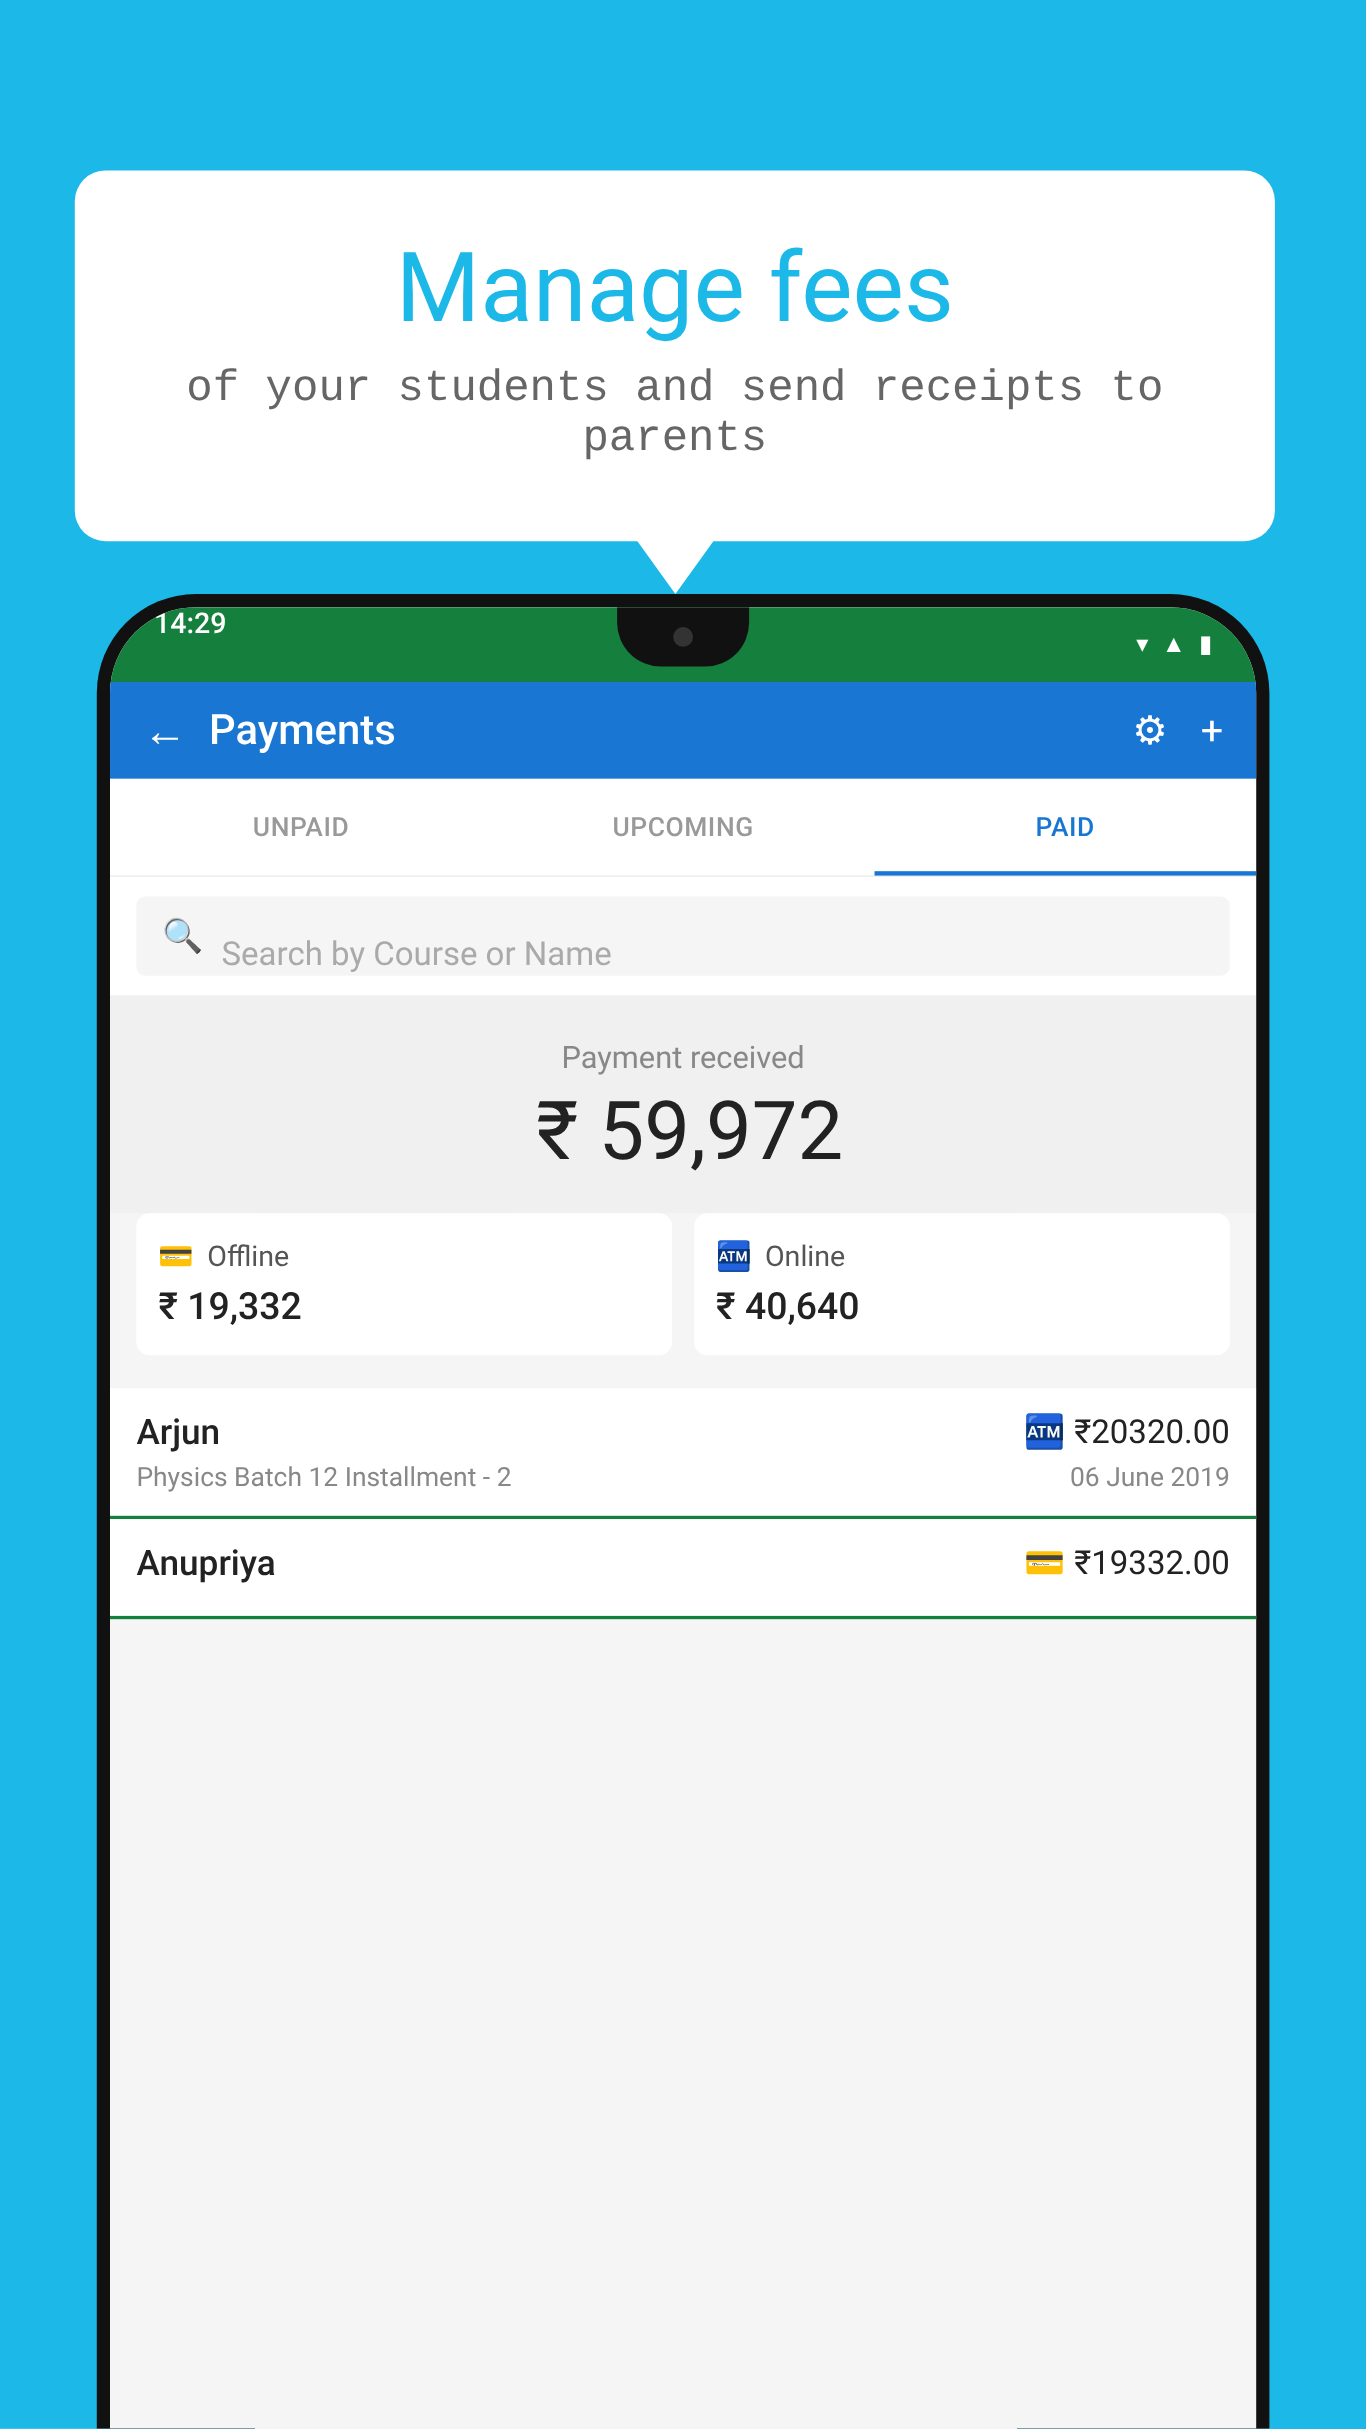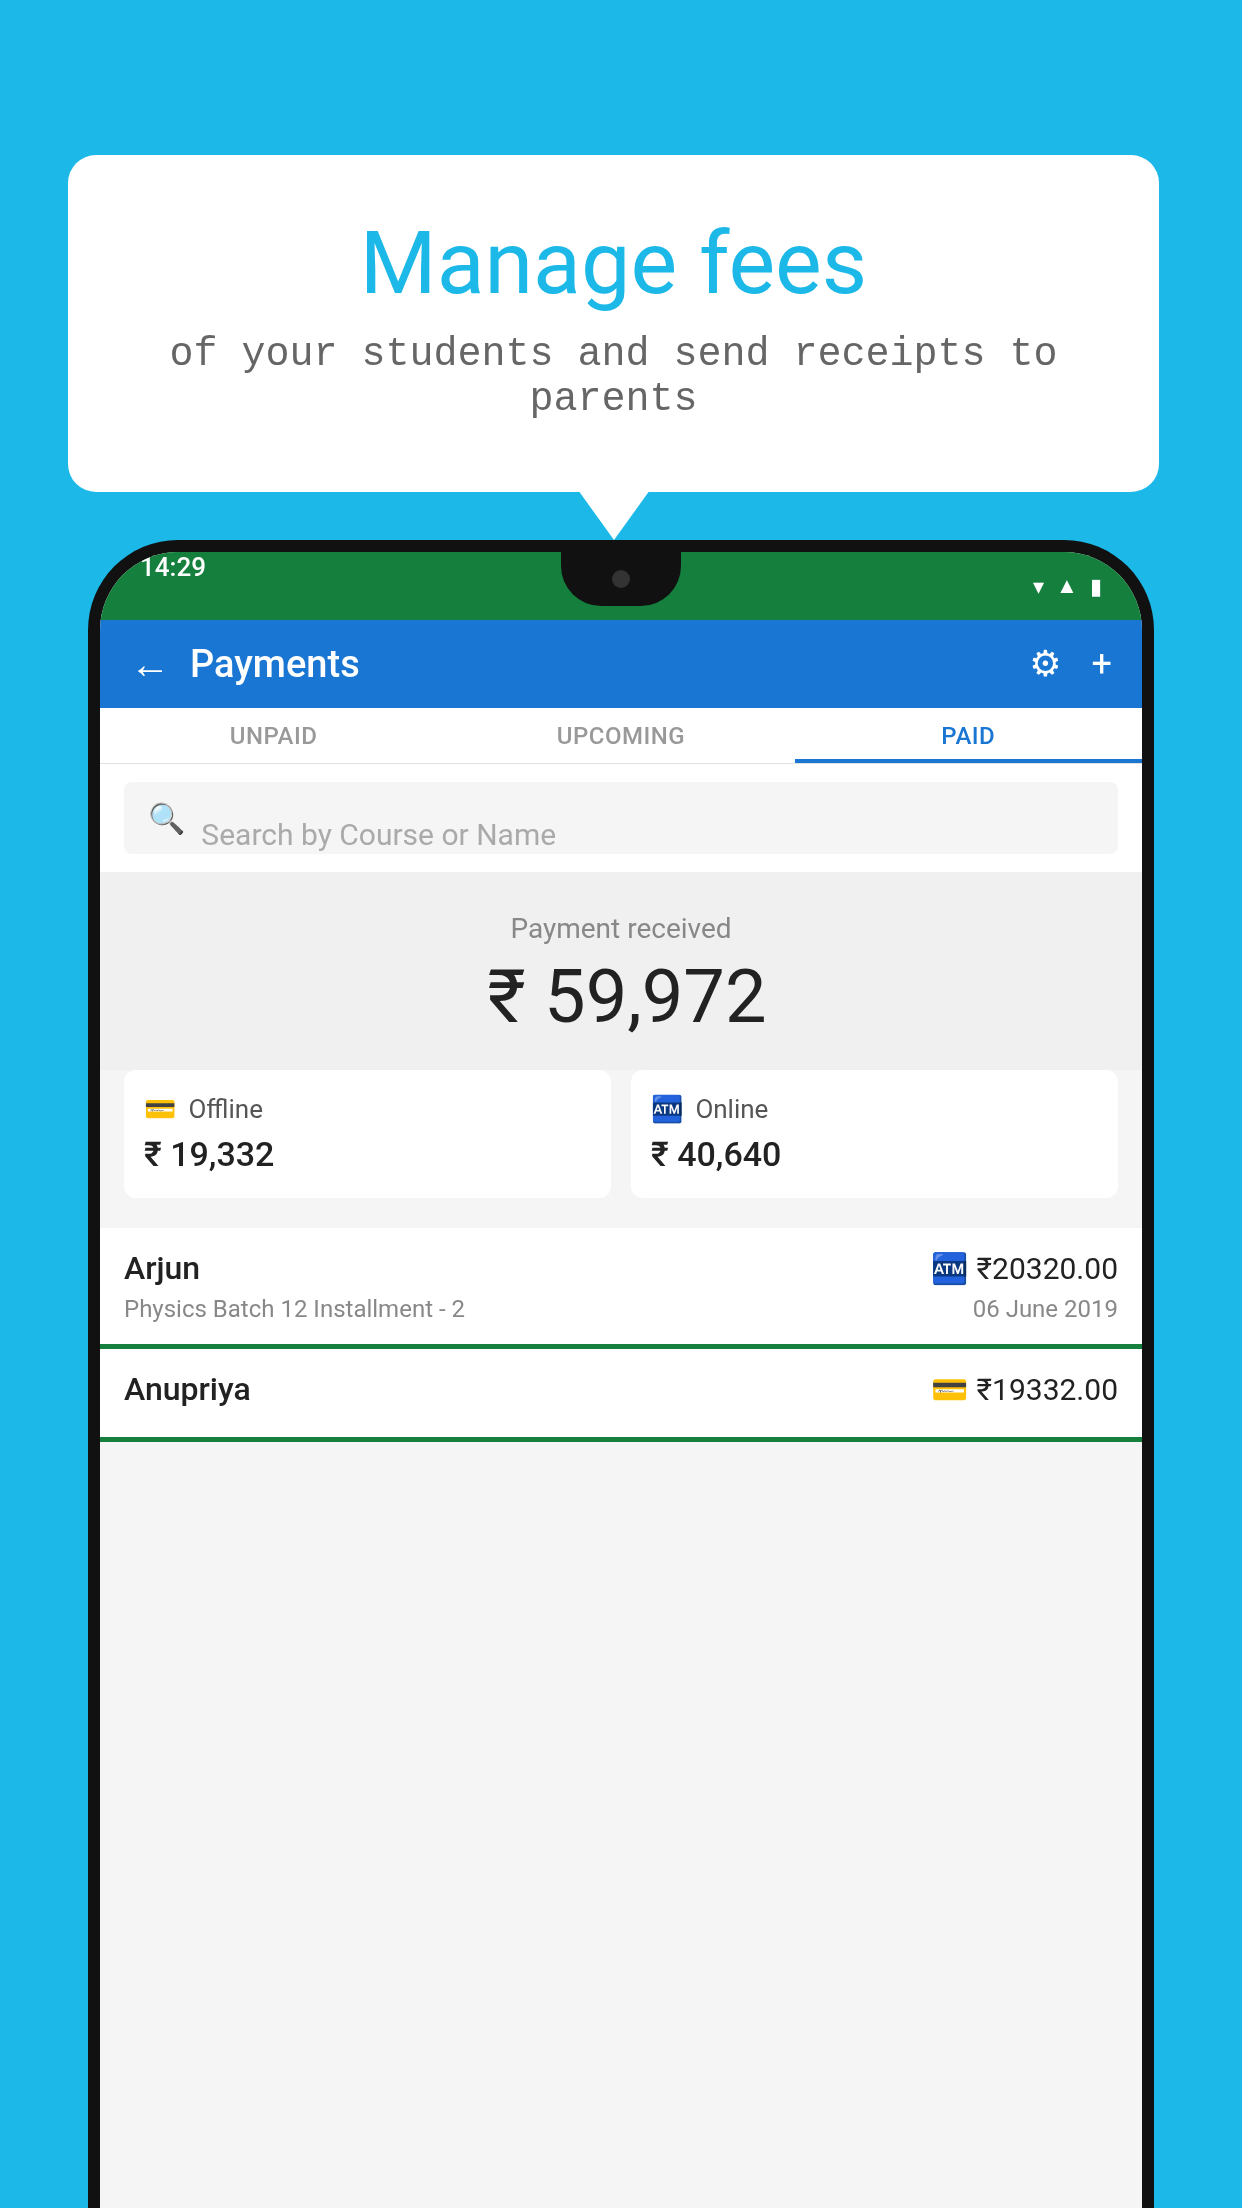--- a/index.html
+++ b/index.html
@@ -146,21 +146,21 @@
     .header-icon {
       color: white;
       font-size: 36px;
     }
 
     
     .tabs {
       background: white;
       display: flex;
       border-bottom: 1px solid #e0e0e0;
-      height: 56px;
+      height: 89px;
     }
     .tab {
       flex: 1;
       display: flex;
       align-items: center;
       justify-content: center;
       font-size: 24px;
       font-weight: 500;
       color: #999;
       letter-spacing: 0.5px;
@@ -281,21 +281,21 @@
     }
     .filter-icon {
       color: #1976D2;
       font-size: 24px;
     }
 
     
     .transaction-row {
       background: white;
       padding: 21px 24px;
-      border-bottom: 5px solid #15803d;
+      border-bottom: 3px solid #15803d;
     }
     .transaction-top {
       display: flex;
       justify-content: space-between;
       align-items: center;
       margin-bottom: 8px;
     }
     .student-name {
       font-size: 32px;
       font-weight: 500;

